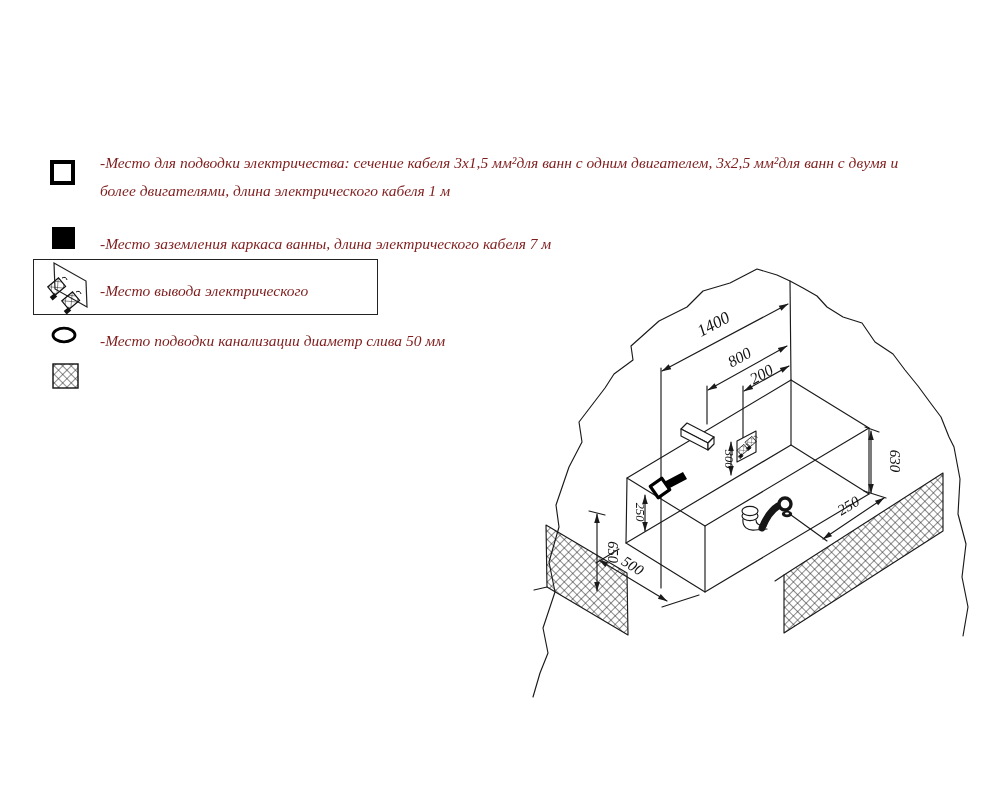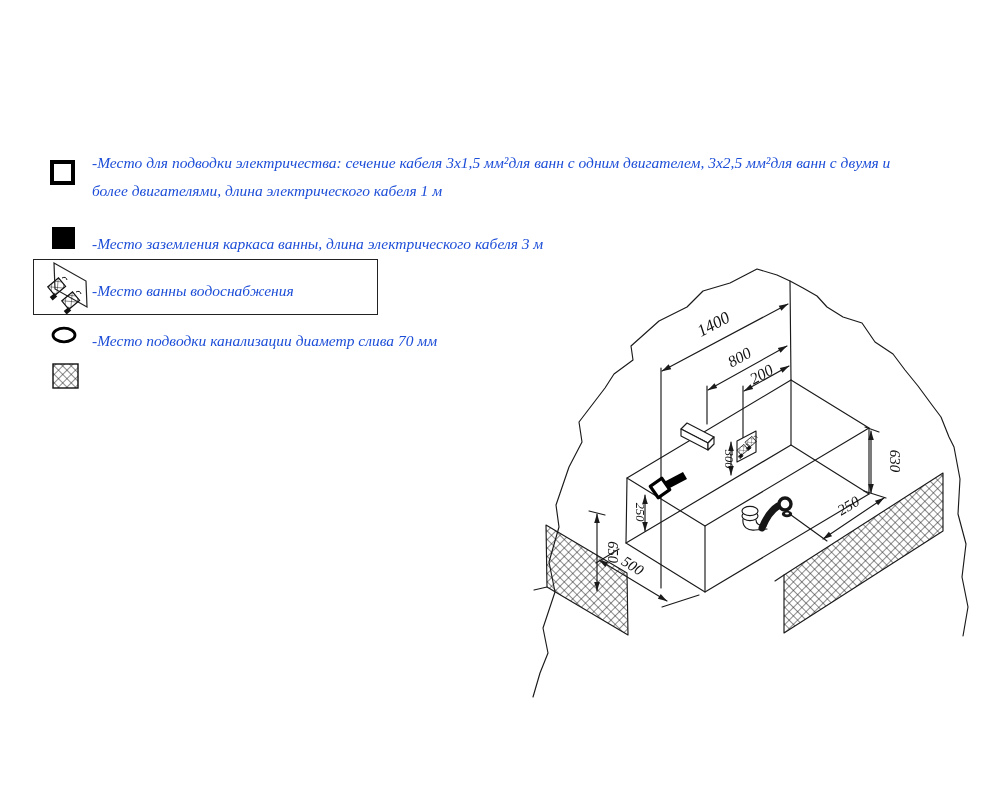--- a/index.html
+++ b/index.html
@@ -1,22 +1,22 @@
 <!DOCTYPE html>
 <html><head>
 <meta charset="utf-8">
 <style>
   html,body{margin:0;padding:0;background:#fff;}
   .canvas{
     position:relative;width:1000px;height:800px;background:#ffffff;overflow:hidden;
     font-family:"Liberation Serif",serif;color:#111;
   }
   .legend-text{
-    position:absolute;left:92px;font-style:italic;font-size:15.5px;line-height:28px;
-    color:#1d4ed8;letter-spacing:0px;
+    position:absolute;left:100px;font-style:italic;font-size:15.5px;line-height:28px;
+    color:#7f1d1d;letter-spacing:0px;
   }
   .sym{position:absolute;}
   .supply-box{
     position:absolute;left:33px;top:259px;width:345px;height:56px;
     border:1.5px solid #222;box-sizing:border-box;background:#fff;
   }
   svg text{
     font-family:"Liberation Serif",serif;font-style:italic;fill:#111;
   }
   .drawing{position:absolute;left:525px;top:250px;}
@@ -43,34 +43,34 @@
   </svg>
 
   <svg class="sym" style="left:48px;top:158px" width="32" height="32">
     <rect x="4" y="4" width="21" height="21" fill="#fff" stroke="#000" stroke-width="4"></rect>
   </svg>
   <div class="legend-text" style="top:149px;width:800px">-Место для подводки электричества: сечение кабеля 3х1,5 мм²для ванн с одним двигателем, 3х2,5 мм²для ванн с двумя и более двигателями, длина электрического кабеля 1 м</div>
 
   <svg class="sym" style="left:48px;top:224px" width="32" height="28">
     <rect x="4" y="3" width="23" height="22" fill="#000"></rect>
   </svg>
-  <div class="legend-text" style="top:230px;width:620px">-Место заземления каркаса ванны, длина электрического кабеля 3 м</div>
+  <div class="legend-text" style="top:230px;width:620px">-Место заземления каркаса ванны, длина электрического кабеля 7 м</div>
 
   <div class="supply-box"></div>
   <svg class="sym" style="left:43px;top:261px" width="62" height="53">
     <polygon points="11,2 43,20 44,46 12,28" fill="#fff" stroke="#222" stroke-width="1.2"></polygon>
     <use href="#tapg" transform="translate(14,26)"></use>
     <use href="#tapg" transform="translate(28,40)"></use>
   </svg>
-  <div class="legend-text" style="top:277px;width:300px">-Место ванны водоснабжения</div>
+  <div class="legend-text" style="top:277px;width:300px">-Место вывода электрического</div>
 
   <svg class="sym" style="left:50px;top:325px" width="32" height="22">
     <ellipse cx="14" cy="10" rx="11" ry="6.8" fill="#fff" stroke="#000" stroke-width="2.8"></ellipse>
   </svg>
-  <div class="legend-text" style="top:327px;width:420px">-Место подводки канализации диаметр слива 70 мм</div>
+  <div class="legend-text" style="top:327px;width:420px">-Место подводки канализации диаметр слива 50 мм</div>
 
   <svg class="sym" style="left:50px;top:361px" width="32" height="30">
     <rect x="3" y="3" width="25" height="24" fill="url(#xh)" stroke="#111" stroke-width="1.4"></rect>
   </svg>
 
   <svg class="drawing" width="455" height="460" viewBox="525 250 455 460">
     <g stroke="#1a1a1a" stroke-width="1.15" fill="none" stroke-linejoin="round" stroke-linecap="round">
 
       <polyline points="
         533,697 540,673 548,653 543,628 555,592 549,562 559,527 556,505 569,467

